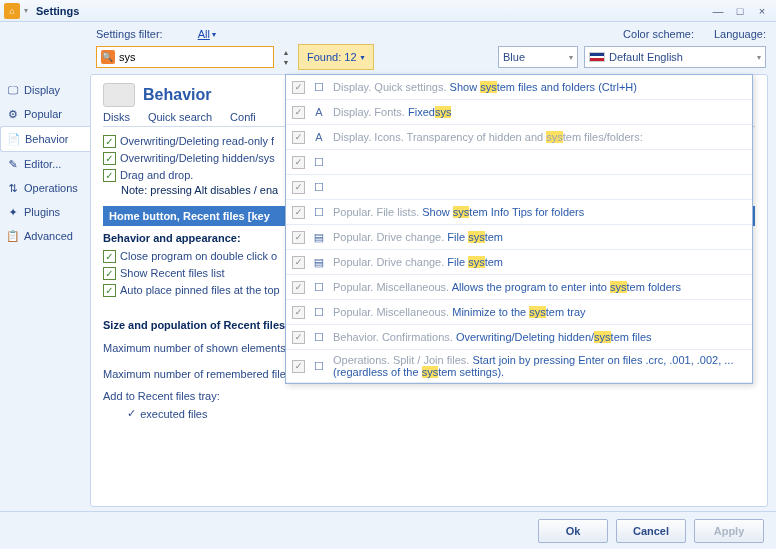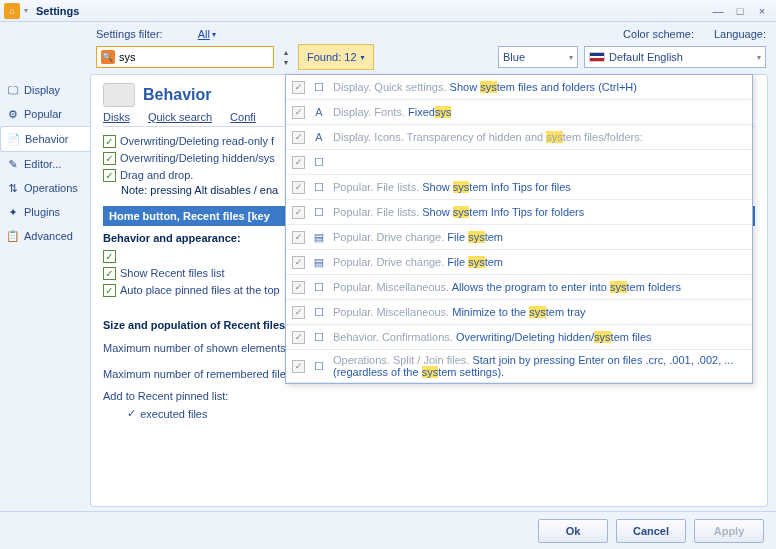--- a/index.html
+++ b/index.html
@@ -27,21 +27,21 @@
 .content { display: flex; position: absolute; top: 74px; bottom: 42px; left: 0; right: 0; }
 .sidebar { width: 90px; padding: 4px 0; }
 .sideitem { display: flex; align-items: center; padding: 5px 6px; color: #2a4a8a; cursor: pointer; gap: 4px; }
 .sideitem.active { background: #fff; border: 1px solid #c5d6ee; border-right: none; border-radius: 3px 0 0 3px; }
 .sideitem .ic { width: 14px; height: 14px; display: flex; align-items: center; justify-content: center; font-size: 11px; }
 .main { flex: 1; background: #fff; border: 1px solid #c5d6ee; border-radius: 3px; margin-right: 8px; padding: 8px 12px; overflow: hidden; position: relative; }
 .mainhead { display: flex; align-items: center; gap: 8px; margin-bottom: 4px; }
 .mainhead .kicon { width: 32px; height: 24px; background: #e8e8e8; border: 1px solid #ccc; border-radius: 3px; }
 .mainhead h2 { color: #2a5aaa; font-size: 16px; font-weight: bold; }
 .tabs { display: flex; gap: 18px; color: #2a4a8a; border-bottom: 1px solid #d0dcea; padding-bottom: 3px; margin-bottom: 6px; }
-.tabs span { cursor: pointer; text-decoration: underline; }
+.tabs span { cursor: pointer; }
 .checkrow { display: flex; align-items: flex-start; gap: 4px; padding: 2px 0; color: #2a4a8a; }
 .checkrow .cb { width: 13px; height: 13px; border: 1px solid #5a8a3a; background: #fff; display: flex; align-items: center; justify-content: center; color: #3a8a2a; font-size: 10px; flex-shrink: 0; }
 .indent { margin-left: 18px; color: #0a2b60; }
 .sectionbar { background: #3a7ac8; color: #fff; font-weight: bold; padding: 4px 6px; margin: 10px 0 6px 0; }
 .subhead { font-weight: bold; color: #0a2b60; margin: 4px 0; }
 .numrow { display: flex; align-items: center; gap: 4px; color: #2a4a8a; padding: 3px 0; }
 .numinput { width: 42px; height: 20px; border: 1px solid #a5b5d5; display: flex; align-items: center; padding: 0 3px; }
 .smallcheck { display: flex; align-items: center; gap: 4px; margin-left: 24px; color: #2a4a8a; padding: 2px 0; }
 .dropdown { position: absolute; top: 74px; left: 285px; width: 468px; background: #fff; border: 1px solid #9ab5dc; box-shadow: 2px 2px 6px rgba(0,0,0,0.15); z-index: 10; }
 .dditem { display: flex; align-items: center; padding: 4px 6px; border-bottom: 1px solid #e5ecf5; gap: 6px; }
@@ -155,20 +155,21 @@
           <div class="cb">✓</div>
           <span>Drag and drop.</span>
         </div>
       </div>
     <div class="indent">Note: pressing Alt disables / ena</div>
     <div class="sectionbar">Home button, Recent files   [key</div>
     <div class="subhead">Behavior and appearance:</div>
     <div id="checks2">
         <div class="checkrow">
           <div class="cb">✓</div>
+          <span>Close program on double click o</span>
         </div>
         <div class="checkrow">
           <div class="cb">✓</div>
           <span>Show Recent files list</span>
         </div>
         <div class="checkrow">
           <div class="cb">✓</div>
           <span>Auto place pinned files at the top</span>
         </div>
       </div>
@@ -186,21 +187,21 @@
     <div class="numrow">
       <span>Maximum number of remembered files (can be more than shown):</span>
       <div class="numinput">
           <span>1000</span>
         </div>
       <div class="spin">
           <div>▲</div>
           <div>▼</div>
         </div>
     </div>
-    <div style="color:#2a4a8a;padding:3px 0">Add to Recent pinned list:</div>
+    <div style="color:#2a4a8a;padding:3px 0">Add to Recent files tray:</div>
     <div class="smallcheck">
       <div class="cb">✓</div>
       <span>executed files</span>
     </div>
   </div>
 </div>
 
 <div class="dropdown" id="dropdown">
     <div class="dditem">
       <div class="dcb">✓</div>
@@ -217,21 +218,20 @@
       <div class="dic">A</div>
       <div style="flex:1"><span class="crumb">Display. Icons. </span><span class="crumb">Transparency of hidden and <span class="hl">sys</span>tem files/folders:</span></div>
     </div>
     <div class="dditem">
       <div class="dcb">✓</div>
       <div class="dic">☐</div>
     </div>
     <div class="dditem">
       <div class="dcb">✓</div>
       <div class="dic">☐</div>
-      <div style="flex:1"><span class="crumb">Popular. File lists. </span><span class="txt">Show <span class="hl">sys</span>tem Info Tips for files</span></div>
     </div>
     <div class="dditem">
       <div class="dcb">✓</div>
       <div class="dic">☐</div>
       <div style="flex:1"><span class="crumb">Popular. File lists. </span><span class="txt">Show <span class="hl">sys</span>tem Info Tips for folders</span></div>
     </div>
     <div class="dditem">
       <div class="dcb">✓</div>
       <div class="dic">▤</div>
       <div style="flex:1"><span class="crumb">Popular. Drive change. </span><span class="txt">File <span class="hl">sys</span>tem</span></div>

